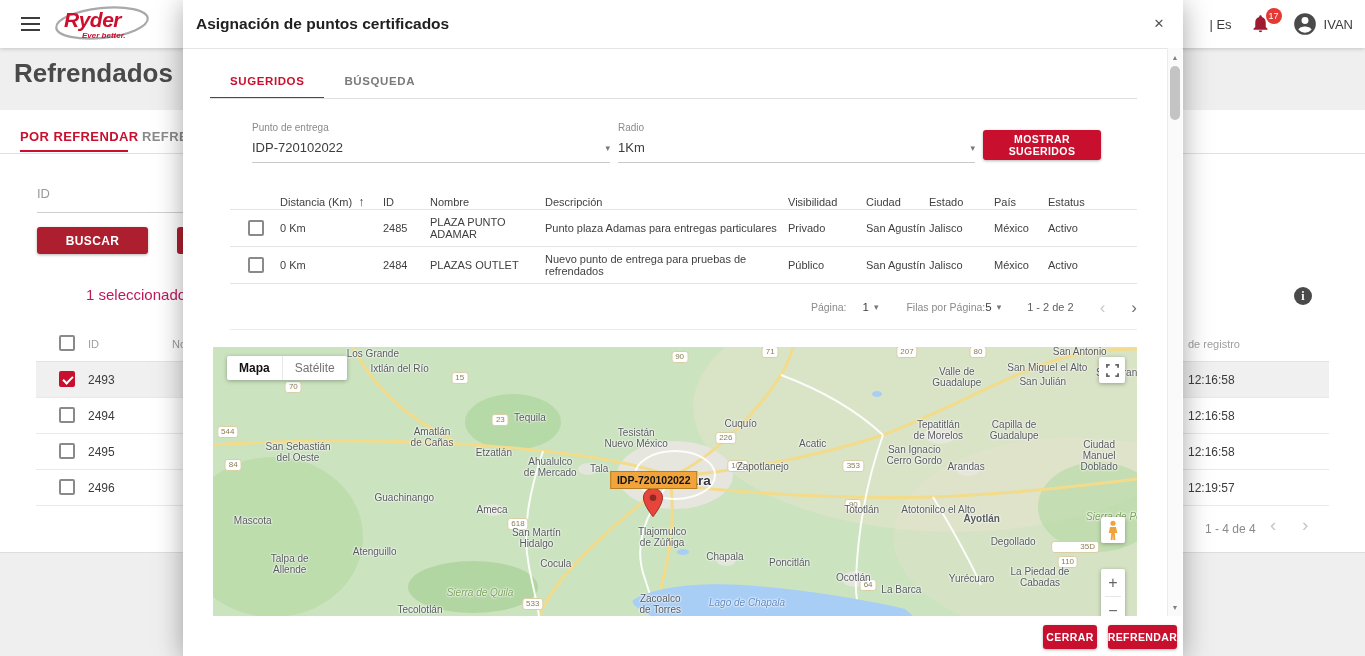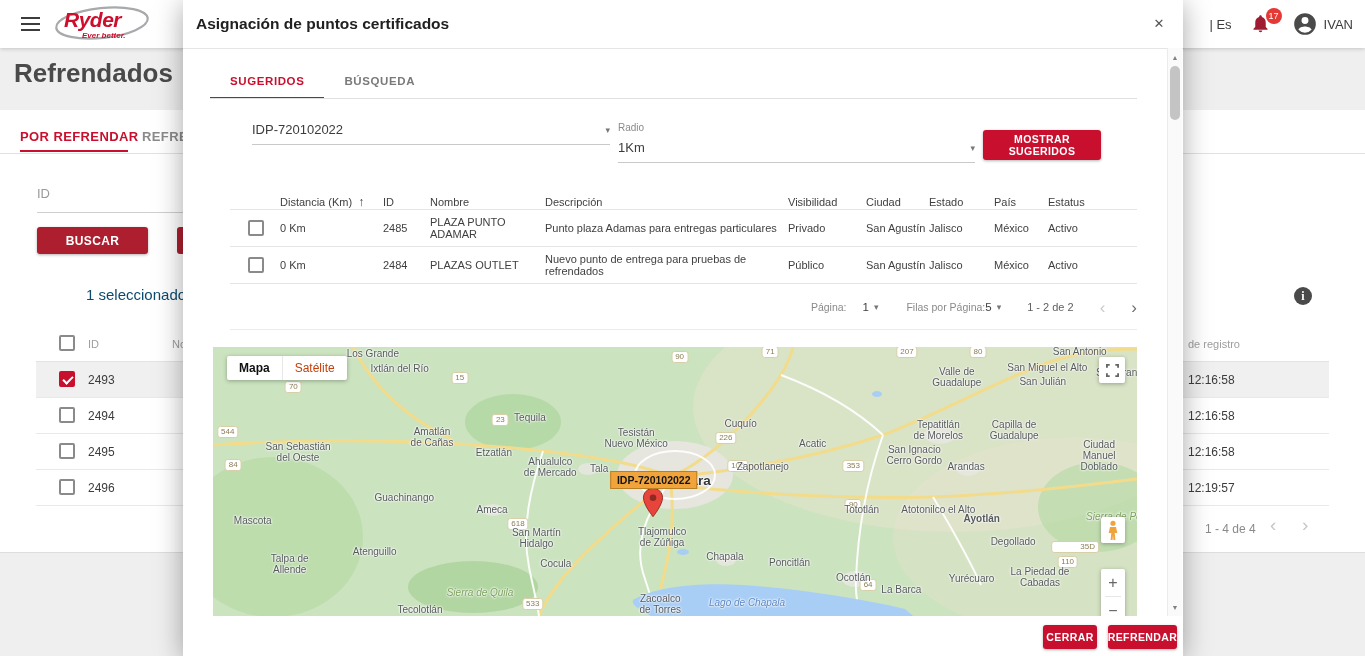--- a/index.html
+++ b/index.html
@@ -25,21 +25,21 @@
   .bg-tab { position:absolute; top:129px; font-size:13px; font-weight:bold; letter-spacing:.4px; cursor:pointer; }
   .bg-tab.active { color:#C8102E; }
   .bg-tab.inactive { color:#8A8A8A; }
   .bg-tab-underline { position:absolute; left:20px; top:150px; width:108px; height:2px; background:#C8102E; }
   .bg-tabs-divider { position:absolute; left:0; top:153px; width:1365px; height:1px; background:#E2E2E2; }
   .id-label { position:absolute; left:37px; top:186px; font-size:13px; color:#9A9A9A; }
   .id-underline { position:absolute; left:37px; top:212px; width:160px; height:1px; background:#CFCFCF; }
   .btn-red { background:#C8102E; color:#fff; font-weight:bold; border:none; border-radius:3px; box-shadow:0 1px 3px rgba(0,0,0,.3); display:flex; align-items:center; justify-content:center; cursor:pointer; letter-spacing:.4px; }
   .buscar { position:absolute; left:37px; top:227px; width:111px; height:27px; font-size:12px; background:#AD1F2E; }
   .btn-sliver { position:absolute; left:177px; top:227px; width:14px; height:27px; background:#AD1F2E; border-radius:3px 0 0 3px; }
-  .selected-count { position:absolute; left:86px; top:286px; font-size:15px; color:#0c4a6e; }
+  .selected-count { position:absolute; left:86px; top:286px; font-size:15px; color:#be185d; }
   .info-icon { position:absolute; left:1294px; top:287px; width:18px; height:18px; border-radius:50%; background:#4A4A4A; color:#fff; font-size:12px; font-weight:bold; font-family:"Liberation Serif", serif; display:flex; align-items:center; justify-content:center; cursor:pointer; }
 
   .bg-rows { position:absolute; left:36px; top:326px; width:1293px; }
   .bgr { position:relative; height:36px; border-bottom:1px solid #E9E9E9; background:#fff; }
   .bgr.head { border-bottom:1px solid #E3E3E3; }
   .bgr.selected { background:#F0F0F0; }
   .bgr .hcell { position:absolute; top:12px; font-size:11px; color:#9E9E9E; }
   .bgr .cell { position:absolute; top:11px; font-size:12px; color:#3C3C3C; }
   .cb { width:16px; height:16px; border:2px solid #8A8A8A; border-radius:2px; background:#fff; cursor:pointer; }
   .cb.checked { background:#C8102E; border-color:#C8102E; position:relative; }
@@ -85,21 +85,21 @@
   .map-layer { position:absolute; left:0; top:0; width:100%; height:100%; }
   .shield-layer { z-index:2; } .place-layer { z-index:3; }
   .map-place { position:absolute; transform:translate(-50%,-50%); font-size:10px; line-height:11px; color:#55595C; white-space:pre; text-align:center; text-shadow:0 0 2px #fff,0 0 2px #fff,0 0 3px #fff; pointer-events:none; }
   .map-place.big { font-size:13.5px; font-weight:bold; color:#33373B; line-height:14px; }
   .map-place.water { color:#5B87C5; font-style:italic; }
   .map-place.terrain { color:#7BA05B; font-style:italic; }
   .map-shield { position:absolute; transform:translate(-50%,-50%); font-size:8px; color:#8A7D55; background:#fff; border:1px solid #D8CFA8; border-radius:3px; padding:0 3px; line-height:10px; white-space:nowrap; }
   .marker-chip { position:absolute; left:47.7%; top:49.3%; transform:translate(-50%,-50%); background:#F2A43C; border:1px solid #B97F23; color:#141414; font-size:10.5px; font-weight:bold; padding:2px 6px; z-index:6; white-space:nowrap; cursor:pointer; }
   .marker-pin { position:absolute; left:47.6%; top:58.6%; transform:translate(-50%,-50%); z-index:5; cursor:pointer; }
   .map-type { position:absolute; left:14px; top:9px; display:flex; background:#fff; box-shadow:0 1px 4px rgba(0,0,0,.3); border-radius:2px; z-index:10; }
-  .mt-btn { padding:5px 12px; font-size:12px; color:#c2410c; cursor:pointer; }
+  .mt-btn { padding:5px 12px; font-size:12px; color:#737373; cursor:pointer; }
   .mt-btn.active { font-weight:bold; color:#111; border-right:1px solid #E8E8E8; }
   .map-fullscreen { position:absolute; right:12px; top:10px; width:26px; height:26px; background:#fff; box-shadow:0 1px 4px rgba(0,0,0,.3); border-radius:2px; display:flex; align-items:center; justify-content:center; z-index:10; cursor:pointer; }
   .pegman { position:absolute; right:12px; top:170px; width:24px; height:26px; background:#fff; box-shadow:0 1px 4px rgba(0,0,0,.3); border-radius:2px; display:flex; align-items:center; justify-content:center; z-index:10; cursor:pointer; }
   .zoomctl { position:absolute; right:12px; top:222px; width:24px; background:#fff; box-shadow:0 1px 4px rgba(0,0,0,.3); border-radius:2px; z-index:10; }
   .zoomctl .zbtn { width:24px; height:27px; display:flex; align-items:center; justify-content:center; font-size:16px; color:#666; cursor:pointer; }
   .zoomctl .zdiv { height:1px; background:#E6E6E6; margin:0 4px; }
 
   
   .cerrar { position:absolute; left:860px; top:625px; width:54px; height:24px; font-size:10.5px; }
   .refrendar { position:absolute; left:925px; top:625px; width:69px; height:24px; font-size:10.5px; }
@@ -199,20 +199,21 @@
   <div class="modal-close">✕</div>
   <div class="modal-hdiv"></div>
 
   <div class="mtabs">
     <div class="mtab active">SUGERIDOS</div>
     <div class="mtab">BÚSQUEDA</div>
   </div>
   <div class="mtabs-divider"></div>
 
   <div class="fld" style="left:69px; top:122px; width:358px;">
+    <div class="flabel">Punto de entrega</div>
     <div class="fvalue-row">
       <span class="fvalue">IDP-720102022</span>
       <span class="caret">▾</span>
     </div>
   </div>
   <div class="fld" style="left:435px; top:122px; width:357px;">
     <div class="flabel">Radio</div>
     <div class="fvalue-row">
       <span class="fvalue">1Km</span>
       <span class="caret">▾</span>

